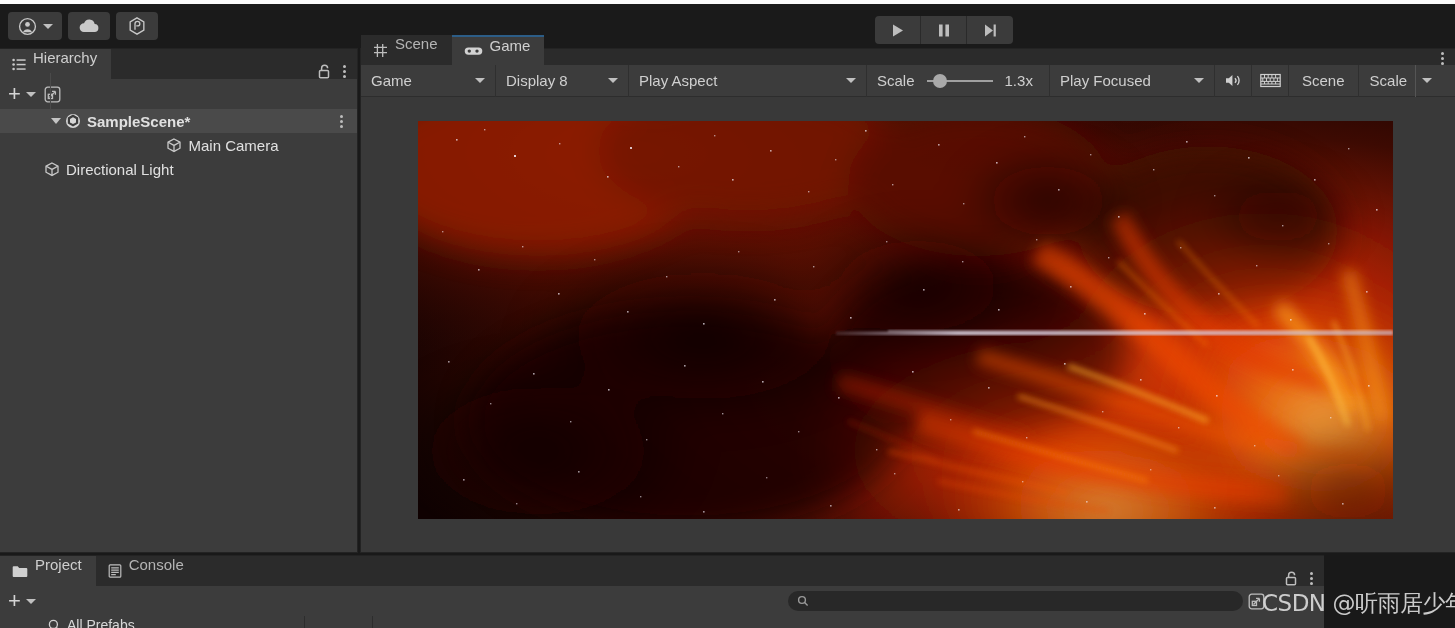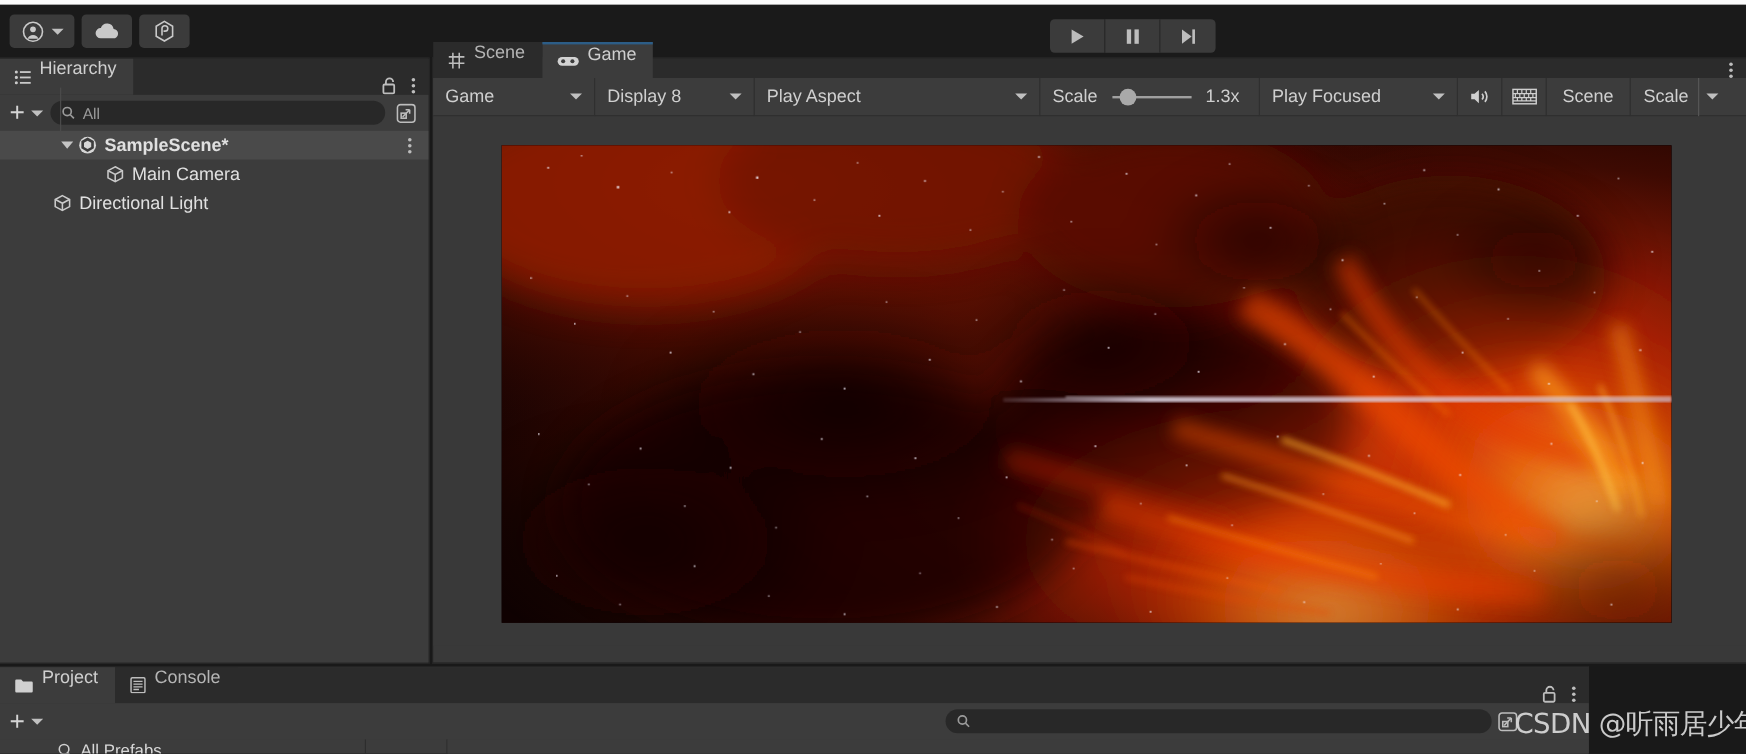--- a/index.html
+++ b/index.html
@@ -221,29 +221,20 @@
             <i></i>
           </span>
       </div>
     </div>
 
     <div class="h-toolrow">
       <div class="plus-btn">
         <span class="plus-glyph">+</span>
         <span class="caret-down"></span>
       </div>
-      <div class="search-pill">
-        <span class="icon">
-          <svg width="12" height="12" viewBox="0 0 12 12">
-              <circle cx="5" cy="5" r="3.4" fill="none" stroke="#9a9a9a" stroke-width="1.4"></circle>
-              <path d="M7.6 7.6 10.6 10.6" stroke="#9a9a9a" stroke-width="1.4"></path>
-            </svg>
-        </span>
-        <span>All</span>
-      </div>
       <div class="h-expand-btn">
         <span class="icon">
           <svg width="17" height="17" viewBox="0 0 17 17">
               <rect x="1.2" y="1.2" width="14.6" height="14.6" rx="2.5" fill="none" stroke="#bdbdbd" stroke-width="1.3"></rect>
               <path d="M5.5 11.5 11.2 5.6" stroke="#bdbdbd" stroke-width="1.3"></path>
               <path d="M11.4 5.4h-3.4M11.4 5.4v3.4" stroke="#bdbdbd" stroke-width="1.3" fill="none"></path>
               <rect x="4.3" y="8.3" width="4.2" height="4.2" fill="none" stroke="#bdbdbd" stroke-width="1.3"></rect>
             </svg>
         </span>
       </div>
@@ -262,21 +253,21 @@
             </svg>
         </span>
         <span style="font-weight:bold">SampleScene*</span>
         <span class="kebab row-kebab">
             <i></i>
             <i></i>
             <i></i>
           </span>
       </div>
 
-      <div class="h-row" style="padding-left:88px;">
+      <div class="h-row" style="padding-left:88px;justify-content:center;">
         <span class="icon" style="margin-right:6px">
           <svg width="16" height="16" viewBox="0 0 16 16">
               <path d="M8 2 14 5.2v6L8 14.4 2 11.2v-6z" fill="none" stroke="#c9c9c9" stroke-width="1.3"></path>
               <path d="M2.2 5.3 8 8.4l5.8-3.1M8 8.4v6" fill="none" stroke="#c9c9c9" stroke-width="1.3"></path>
             </svg>
         </span>
         <span>Main Camera</span>
       </div>
 
       <div class="h-row" style="padding-left:44px;">

